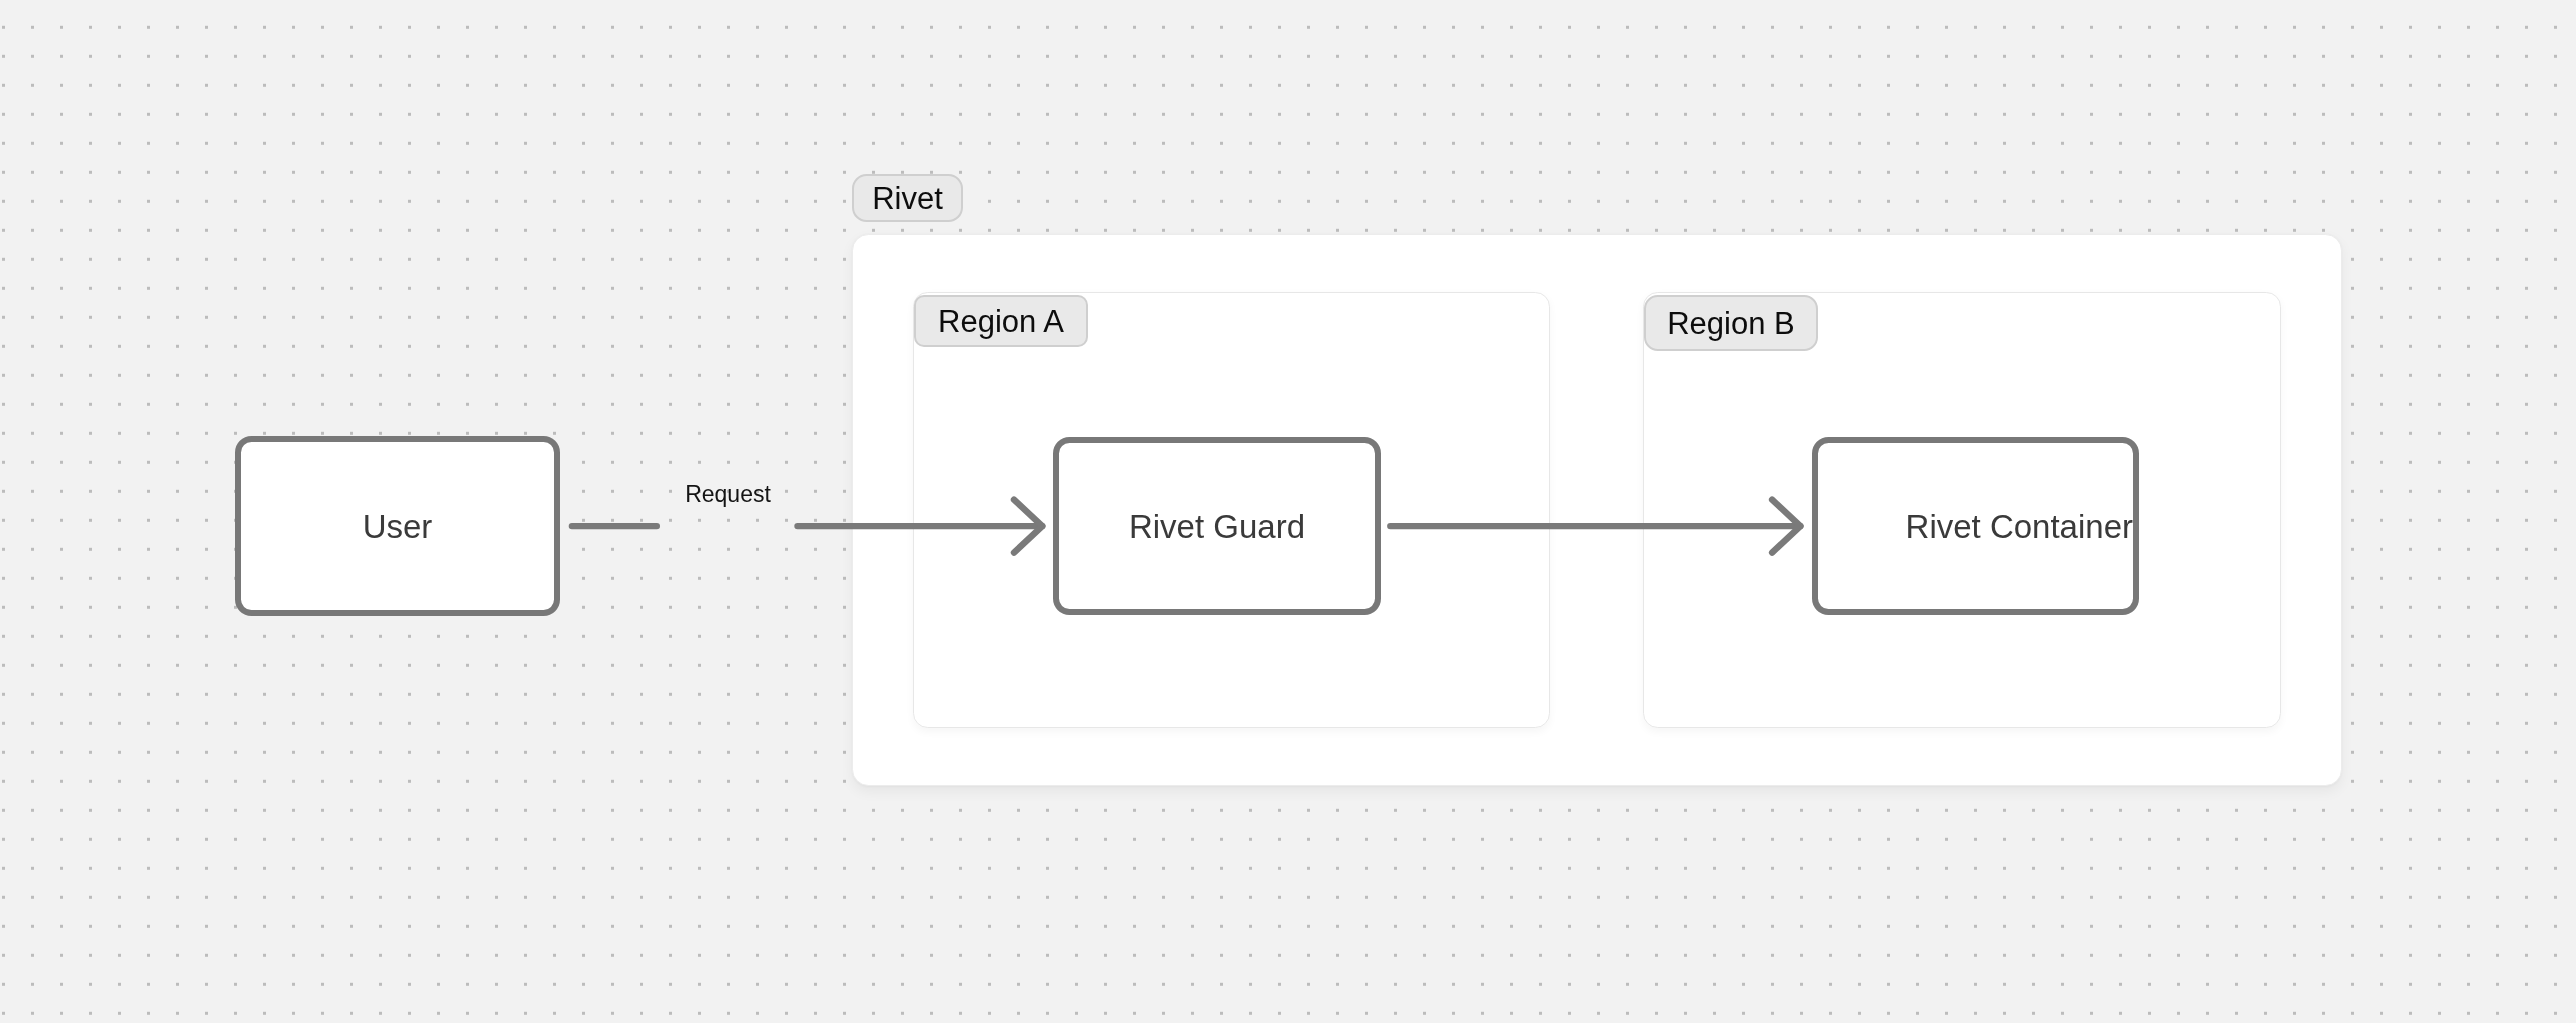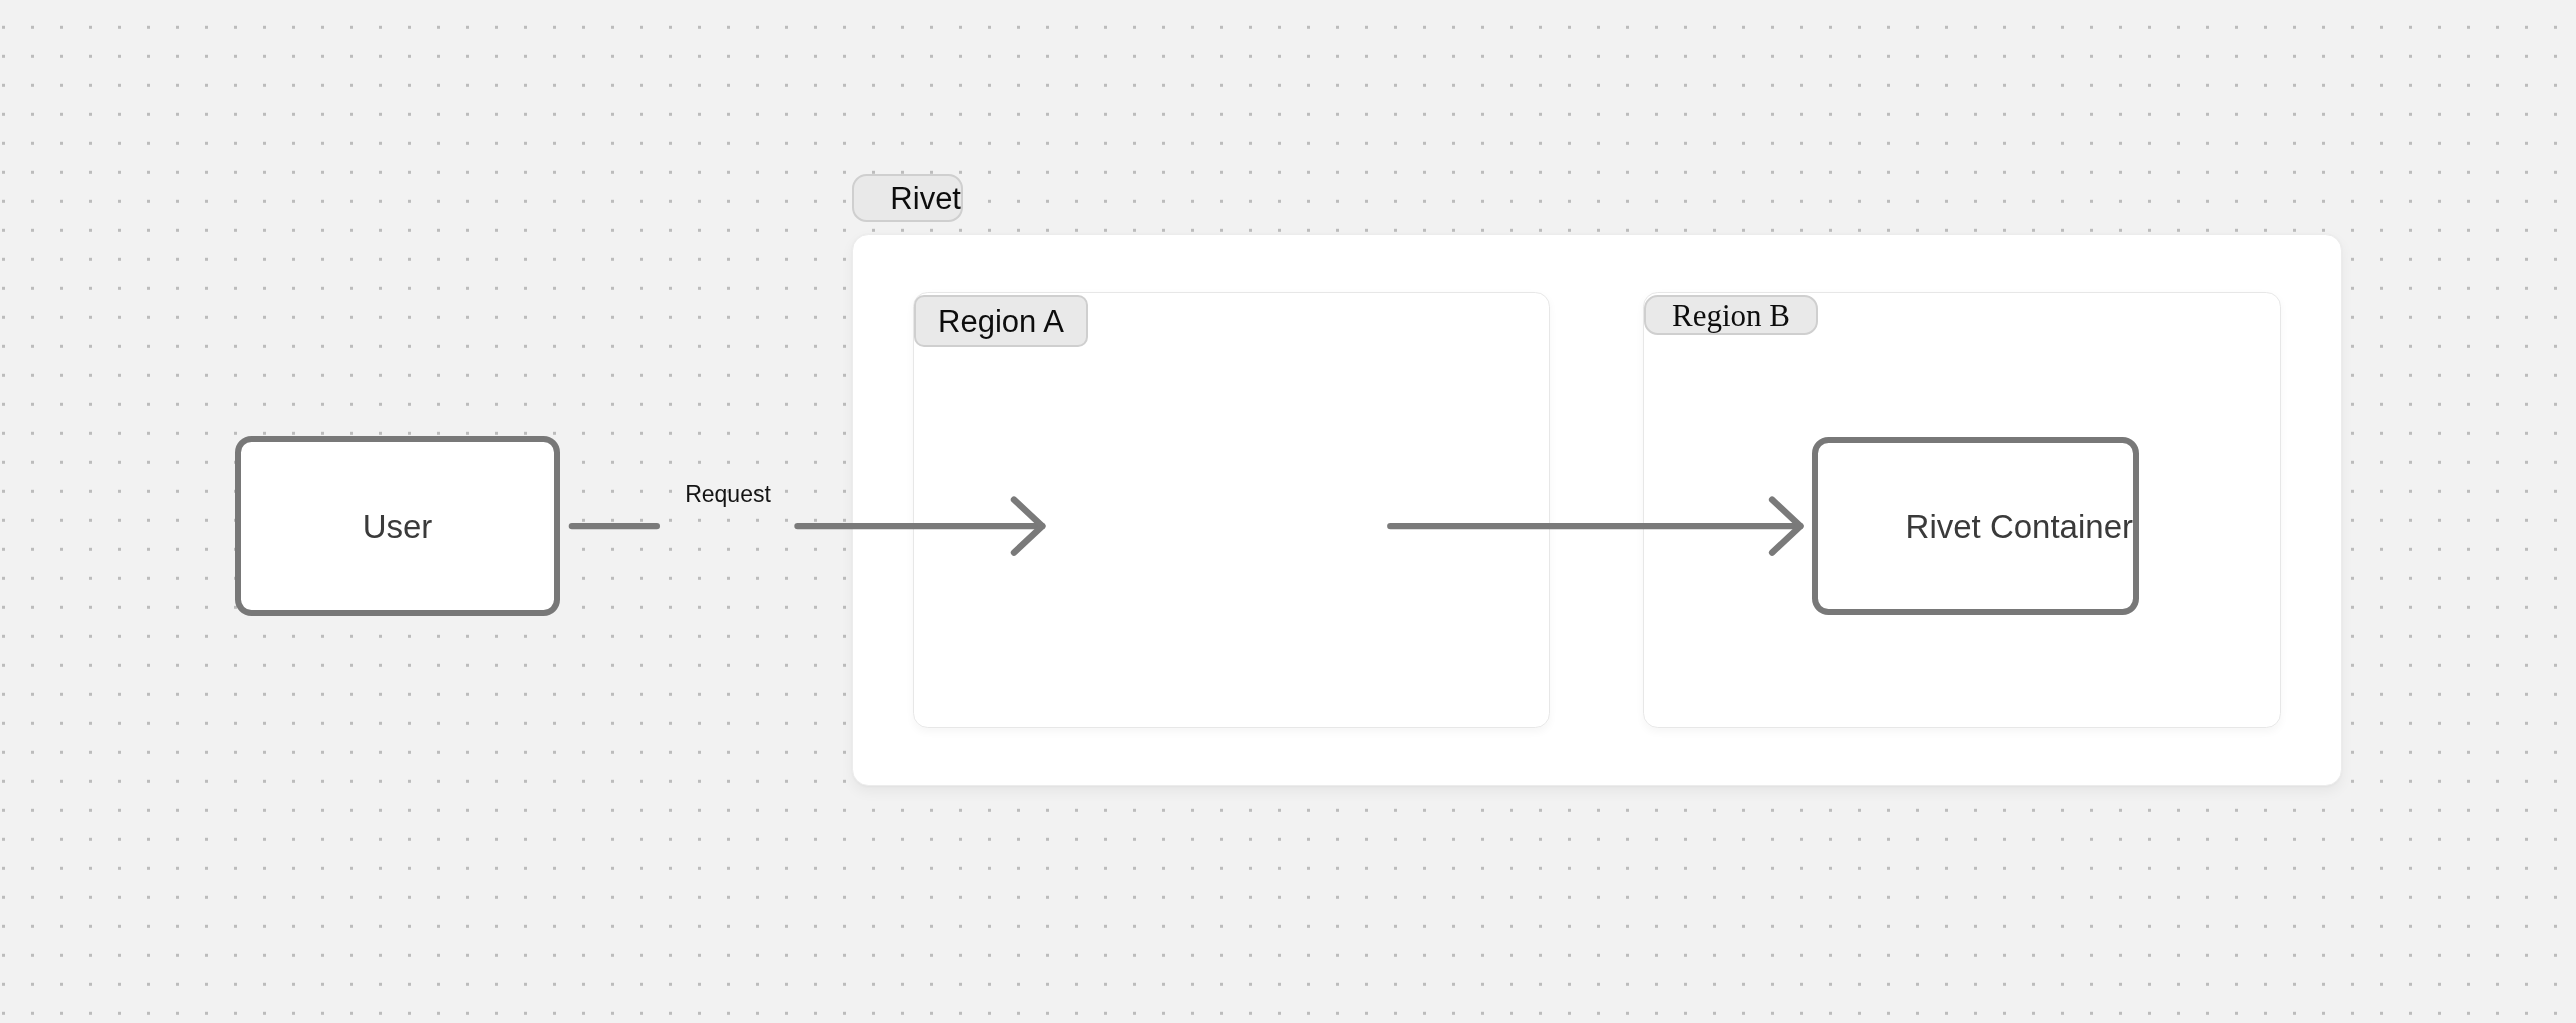--- a/index.html
+++ b/index.html
@@ -54,23 +54,23 @@
     position: absolute;
     display: flex; align-items: center; justify-content: center;
     background: var(--pill_fill);
     border: 2.3px solid var(--pill_border);
     border-radius: 14.6px;
     color: var(--pill_text);
     font-size: 31px;
     line-height: 1;
     white-space: nowrap;
   }
-  .pill-rivet  { left: 852px;  top: 174px; width: 111px; height: 48px; justify-content: flex-end; }
+  .pill-rivet  { left: 852px;  top: 174px; width: 111px; height: 48px; }
   .pill-region-a { left: 914px; top: 295px; width: 174px; height: 52px; border-radius: 10px; }
-  .pill-region-b { left: 1644px; top: 295px; width: 174px; height: 40px; border-radius: 13.7px; font-family: Liberation Serif, serif; }
+  .pill-region-b { left: 1644px; top: 295px; width: 174px; height: 56px; border-radius: 13.7px; }
   .node {
     position: absolute;
     display: flex; align-items: center; justify-content: center;
     background: var(--node_fill);
     border: 6.4px solid var(--node_border);
     border-radius: 16.4px;
     color: var(--node_text);
     font-size: 33px;
     line-height: 1;
     white-space: nowrap;
@@ -116,20 +116,23 @@
   <div class="pill pill-region-a">
     <span>Region A</span>
   </div>
   <div class="pill pill-region-b">
     <span>Region B</span>
   </div>
 
   <div class="node node-user">
     <span>User</span>
   </div>
+  <div class="node node-rivet-guard">
+    <span>Rivet Guard</span>
+  </div>
   <div class="node node-rivet-container">
     <span>Rivet Container</span>
   </div>
 
   <svg class="edges-layer" viewBox="0 0 2820 1120" xmlns="http://www.w3.org/2000/svg">
     <path d="M626 576 H719"></path>
     <path d="M873 576 H1141"></path>
     <path d="M1110 547 L1141 576 L1110 605"></path>
     <path d="M1522 576 H1971"></path>
     <path d="M1940 547 L1971 576 L1940 605"></path>

